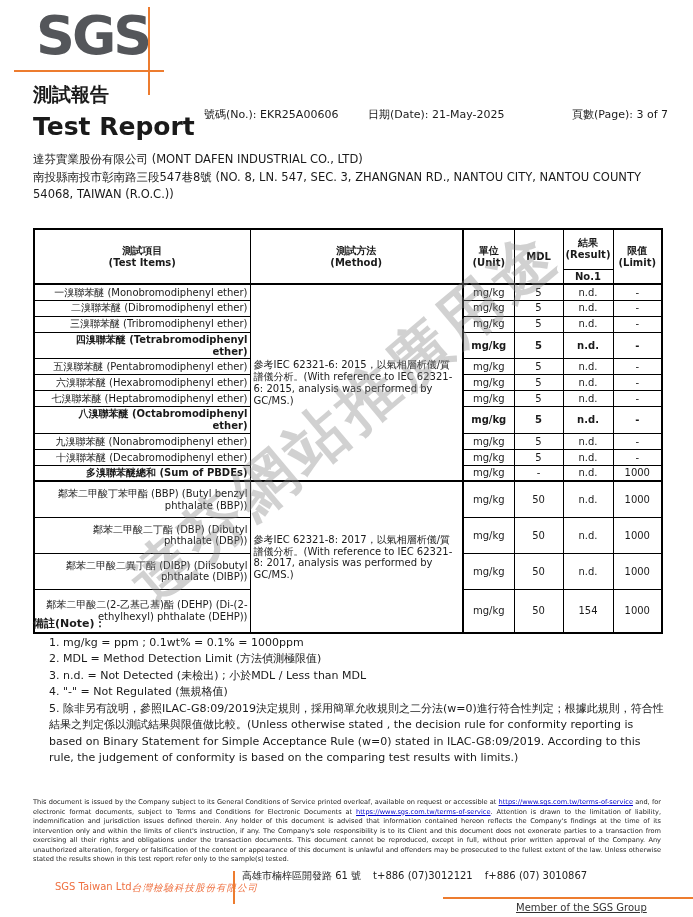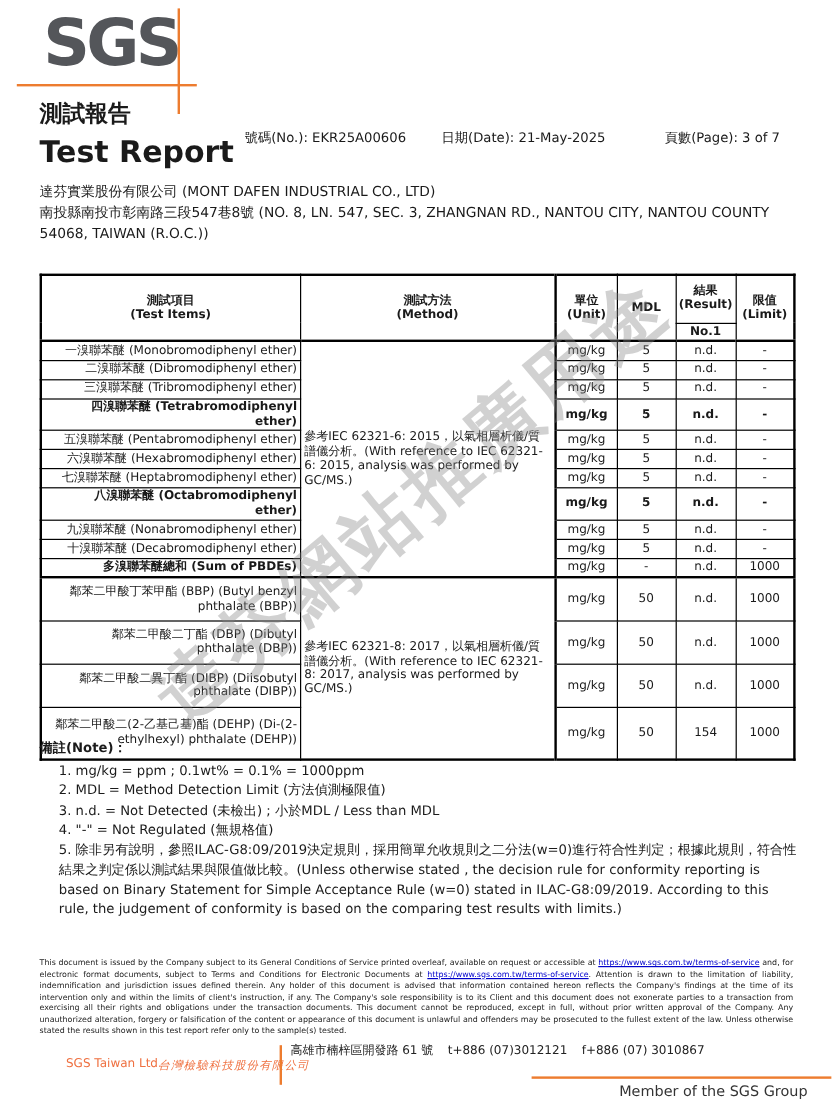--- a/index.html
+++ b/index.html
@@ -14,21 +14,21 @@
     color:#54565A;letter-spacing:-3px;line-height:1.1;
   }
   #logo-hline{position:absolute;left:14px;top:70px;width:150px;height:2px;background:#ED7C2F;}
   #logo-vline{position:absolute;left:148px;top:7px;width:2px;height:88px;background:#ED7C2F;}
   
   #title-zh{position:absolute;left:33px;top:82px;font-size:19px;font-weight:bold;}
   #title-en{position:absolute;left:33px;top:112px;font-size:25px;font-weight:bold;}
   .meta{position:absolute;top:107px;font-size:11px;white-space:nowrap;}
   #meta-no{left:204px;}
   #meta-date{left:368px;}
-  #meta-page{left:554px;}
+  #meta-page{left:572px;}
   #company{position:absolute;left:33px;top:152px;font-size:11.5px;}
   #address{position:absolute;left:33px;top:169px;width:632px;font-size:11.5px;line-height:1.45;}
   
   #results{
     position:absolute;left:33px;top:228px;width:628px;
     border-collapse:collapse;table-layout:fixed;
     font-size:10px;line-height:1.18;
   }
   #results th,#results td{border:1px solid #000;padding:1px 2px;vertical-align:middle;}
   #results{border:2px solid #000;}
@@ -56,21 +56,21 @@
   }
   #disclaimer a{color:#0000CC;}
   
   #f-en{position:absolute;left:55px;top:881px;font-size:10px;color:#EF7040;}
   #f-zh{position:absolute;left:132px;top:882px;font-size:9.5px;color:#EF7040;
         font-family:"DejaVu Serif","Liberation Serif",serif;font-style:italic;letter-spacing:1px;}
   #f-divider{position:absolute;left:233px;top:871px;width:2px;height:33px;background:#ED7C2F;}
   #f-addr{position:absolute;left:242px;top:869px;font-size:10px;line-height:1.35;color:#222;white-space:nowrap;}
   #f-addr .gap{margin-left:12px;}
   #f-line{position:absolute;left:443px;top:897px;width:250px;height:2px;background:#ED7C2F;}
-  #f-member{position:absolute;left:516px;top:902px;font-size:12px;color:#333;}
+  #f-member{position:absolute;left:516px;top:902px;font-size:10px;color:#333;text-decoration:underline;}
   
   #watermark{
     position:absolute;left:138px;top:548px;
     font-size:62px;letter-spacing:5px;white-space:nowrap;
     font-family:"DejaVu Serif","Liberation Serif",serif;font-weight:bold;
     color:rgba(135,135,135,0.38);
     transform:rotate(-40deg);transform-origin:0 50%;
     pointer-events:none;z-index:10;
   }
 </style>

